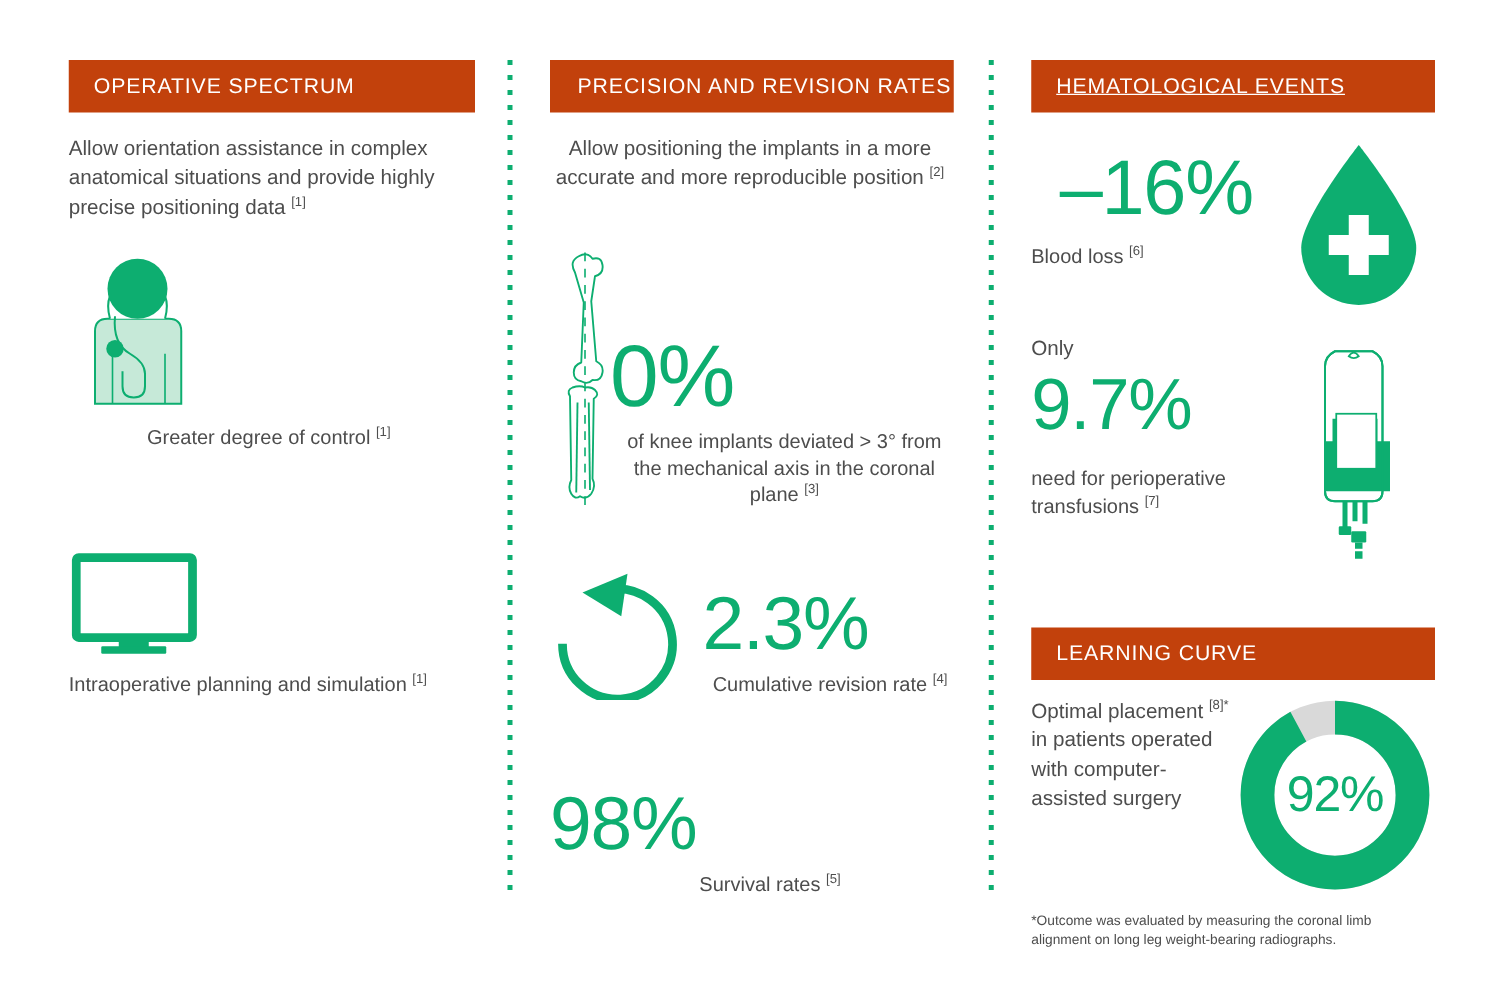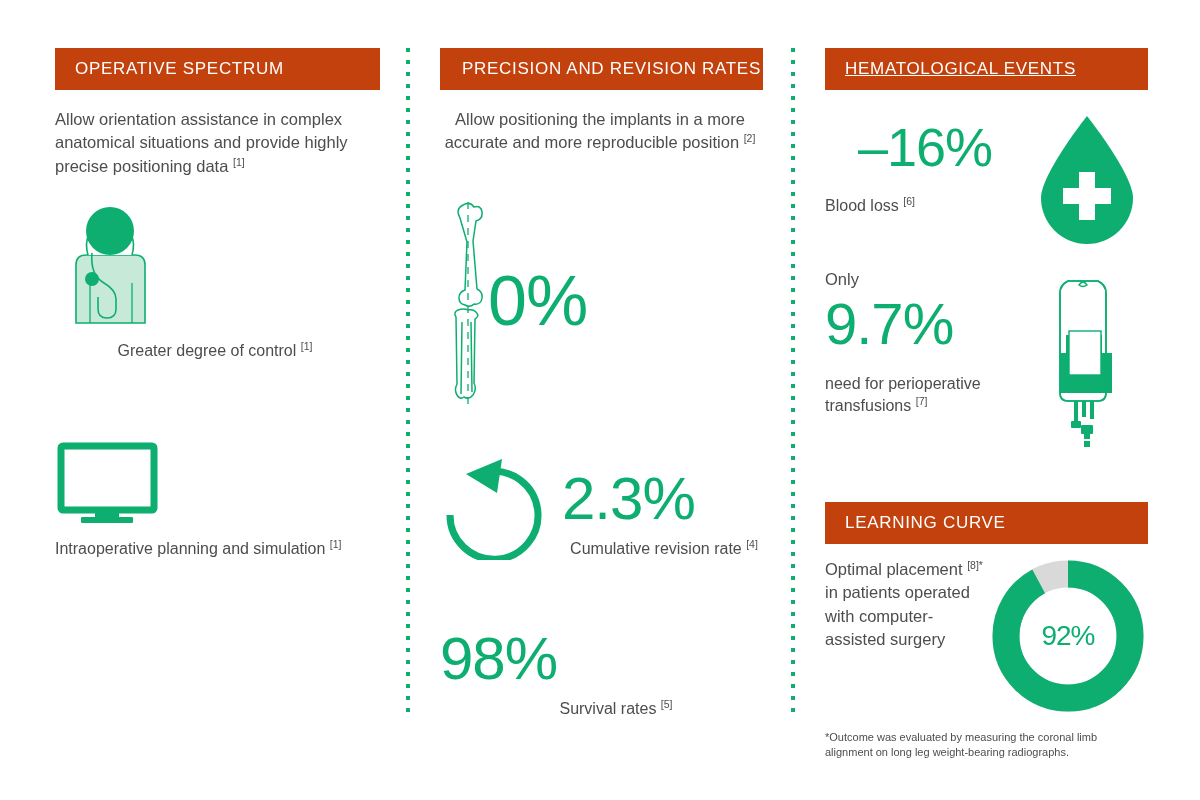--- a/index.html
+++ b/index.html
@@ -111,21 +111,21 @@
   #c2-stat-23 { top: 470px; left: 122px; }
   #c2-stat-23 .stat-number { font-size: 60px; }
   #c2-cap-23  { top: 538px; left: 124px; width: 200px; }
   #c2-stat-98 { top: 630px; left: 0; }
   #c2-stat-98 .stat-number { font-size: 60px; }
   #c2-cap-98  { top: 698px; left: 2px; width: 300px; margin-left: 24px; }
 
   
   #c3-header  { top: 48px;  left: 0;  width: 323px; text-decoration: underline; }
   #c3-stat-16 { top: 122px; left: 0;  width: 200px; text-align: center; }
-  #c3-stat-16 .stat-number { font-size: 54px; }
+  #c3-stat-16 .stat-number { font-size: 62px; }
   #c3-cap-16  { top: 195px; left: 0;  width: 200px; text-align: left; }
   #c3-drop-icon { top: 110px; left: 208px; }
   #c3-only    { top: 270px; left: 0; }
   #c3-stat-97 { top: 296px; left: 0; }
   #c3-stat-97 .stat-number { font-size: 58px; }
   #c3-cap-97  { top: 373px; left: 0; width: 205px; }
   #c3-bag-icon { top: 275px; left: 205px; }
 
   #c3-header-2 { top: 502px; left: 0; width: 323px; }
   #c3-lc-text  { top: 558px; left: 0;  width: 165px; }
@@ -144,21 +144,21 @@
   }
 
   
   .donut-wrap { position: relative; width: 160px; height: 160px; }
   .donut-label {
     position: absolute;
     inset: 0;
     display: flex;
     align-items: center;
     justify-content: center;
-    font-size: 28px;
+    font-size: 40px;
     color: #0DAE70;
     font-weight: 300;
     letter-spacing: -1px;
   }
 </style>
 </head>
 <body>
 
 <div class="page">
 
@@ -223,20 +223,24 @@
           <path d="M28 122 l1 70"></path>
         </g>
         <line x1="25" y1="2" x2="25" y2="210" stroke="#0DAE70" stroke-width="1.3" stroke-dasharray="7 6"></line>
       </svg>
     </div>
 
     <div class="abs" id="c2-stat-0">
       <span class="stat-number">0%</span>
     </div>
 
+    <p class="caption abs" id="c2-cap-0">
+      <span>of knee implants deviated &gt; 3° from the mechanical axis in the coronal plane</span>
+      <span class="sup">[3]</span>
+    </p>
 
     <div class="abs" id="c2-arrow-icon">
       <svg width="110" height="105" viewBox="0 0 110 105">
         <path d="M10 60 a44 44 0 1 0 36 -43" fill="none" stroke="#0DAE70" stroke-width="7" stroke-linecap="butt"></path>
         <path d="M62 4 L26 19 L57 38 Z" fill="#0DAE70"></path>
       </svg>
     </div>
 
     <div class="abs" id="c2-stat-23">
       <span class="stat-number">2.3%</span>

